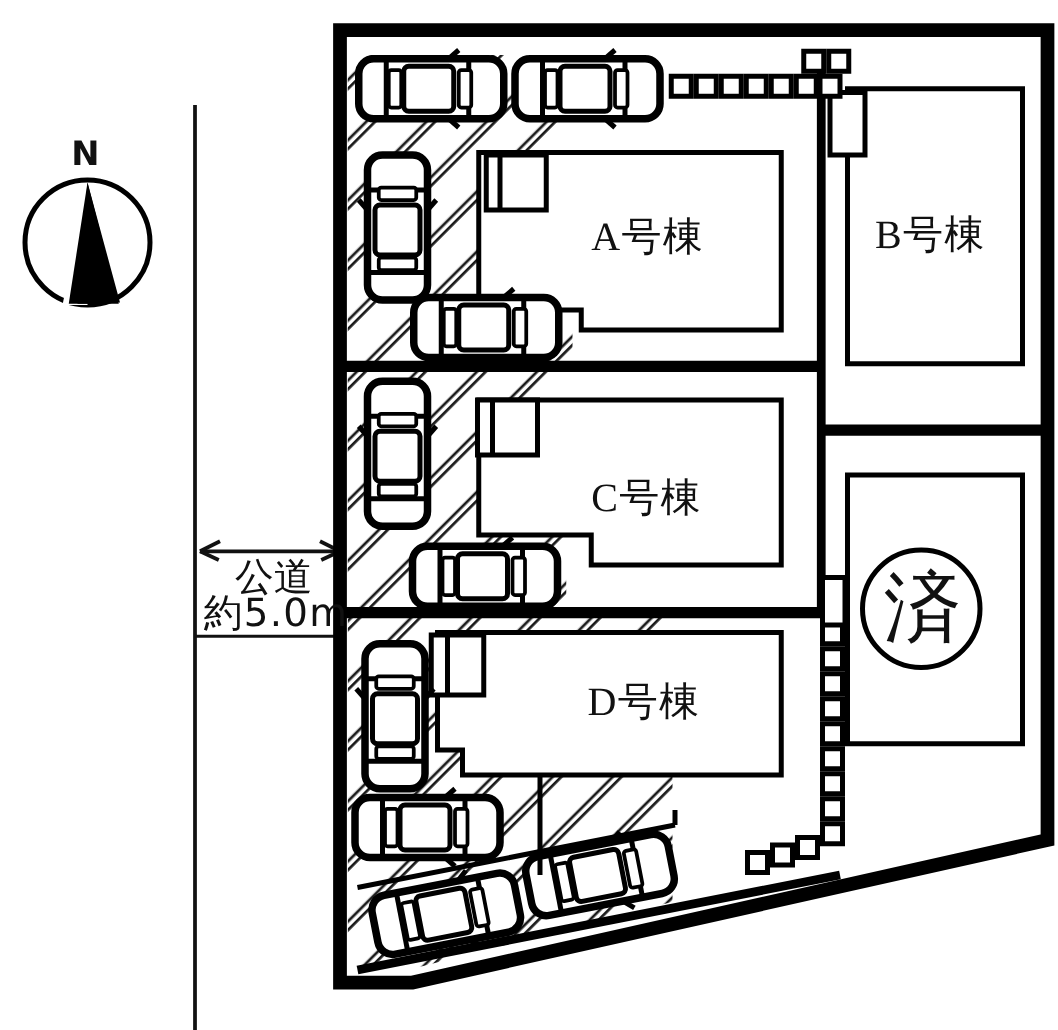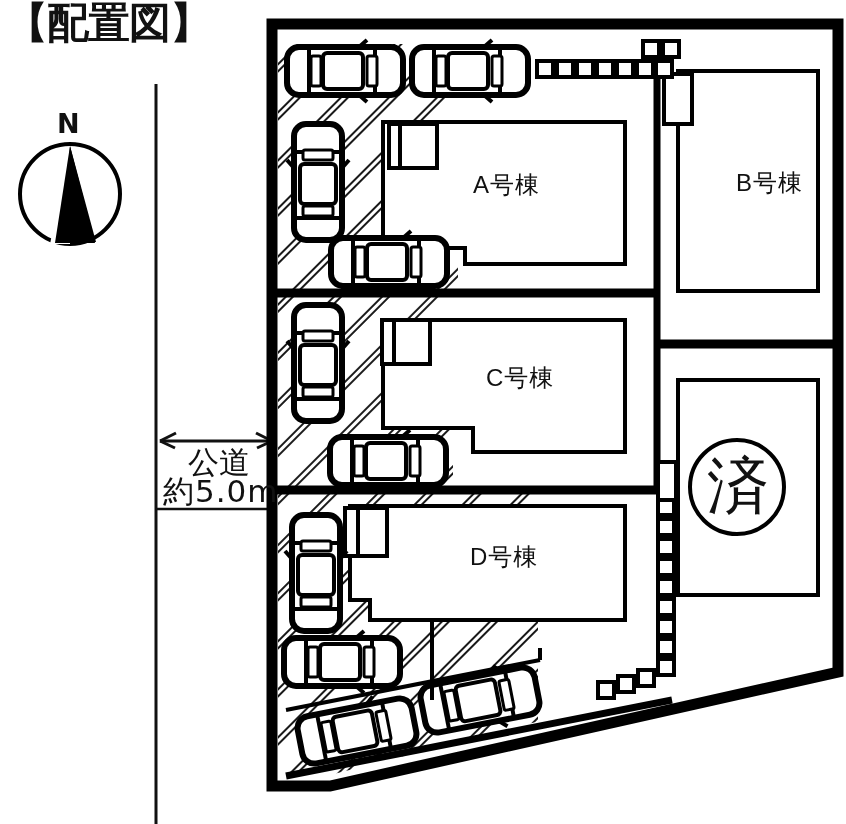--- a/index.html
+++ b/index.html
@@ -29,27 +29,27 @@
   }
   .road-label{
     font-size:31px;font-weight:normal;
     font-family:"DejaVu Sans","Liberation Sans",sans-serif;
     letter-spacing:0px;
   }
   #road-label-1{left:188px;top:447px;}
   #road-label-2{left:163px;top:476px;letter-spacing:1px;text-align:right;}
 
   .bldg-label{
-    font-size:24px;
-    font-family:Liberation Sans, sans-serif;
+    font-size:32px;
+    font-family:Liberation Serif, serif;
     letter-spacing:1px;
   }
   #label-a{left:473px;top:173px;}
-  #label-b{left:736px;top:171px;}
-  #label-c{left:473px;top:366px;margin-left:13px;}
+  #label-b{left:700px;top:171px;}
+  #label-c{left:473px;top:382px;}
   #label-d{left:470px;top:545px;}
 
   #stamp-text{
     left:707px;top:455px;
     font-size:62px;
     font-family:"DejaVu Sans","Liberation Sans",sans-serif;
   }
 </style>
 </head>
 <body>
@@ -241,21 +241,20 @@
     <g>
       <line x1="286" y1="776" x2="672" y2="700" stroke="#000" stroke-width="7"></line>
       <line x1="286" y1="710" x2="540" y2="660" stroke="#000" stroke-width="4"></line>
       <line x1="540" y1="660" x2="540" y2="648" stroke="#000" stroke-width="4"></line>
     </g>
 
     <line x1="432" y1="620" x2="432" y2="700" stroke="#000" stroke-width="4"></line>
 
   </svg>
 
-  <div class="txt" id="title-text">【配置図】</div>
 
   <div class="txt" id="compass-n">N</div>
 
   <div class="txt road-label" id="road-label-1">公道</div>
   <div class="txt road-label" id="road-label-2">約5.0m</div>
 
   <div class="txt bldg-label" id="label-a">A号棟</div>
   <div class="txt bldg-label" id="label-b">B号棟</div>
   <div class="txt bldg-label" id="label-c">C号棟</div>
   <div class="txt bldg-label" id="label-d">D号棟</div>

